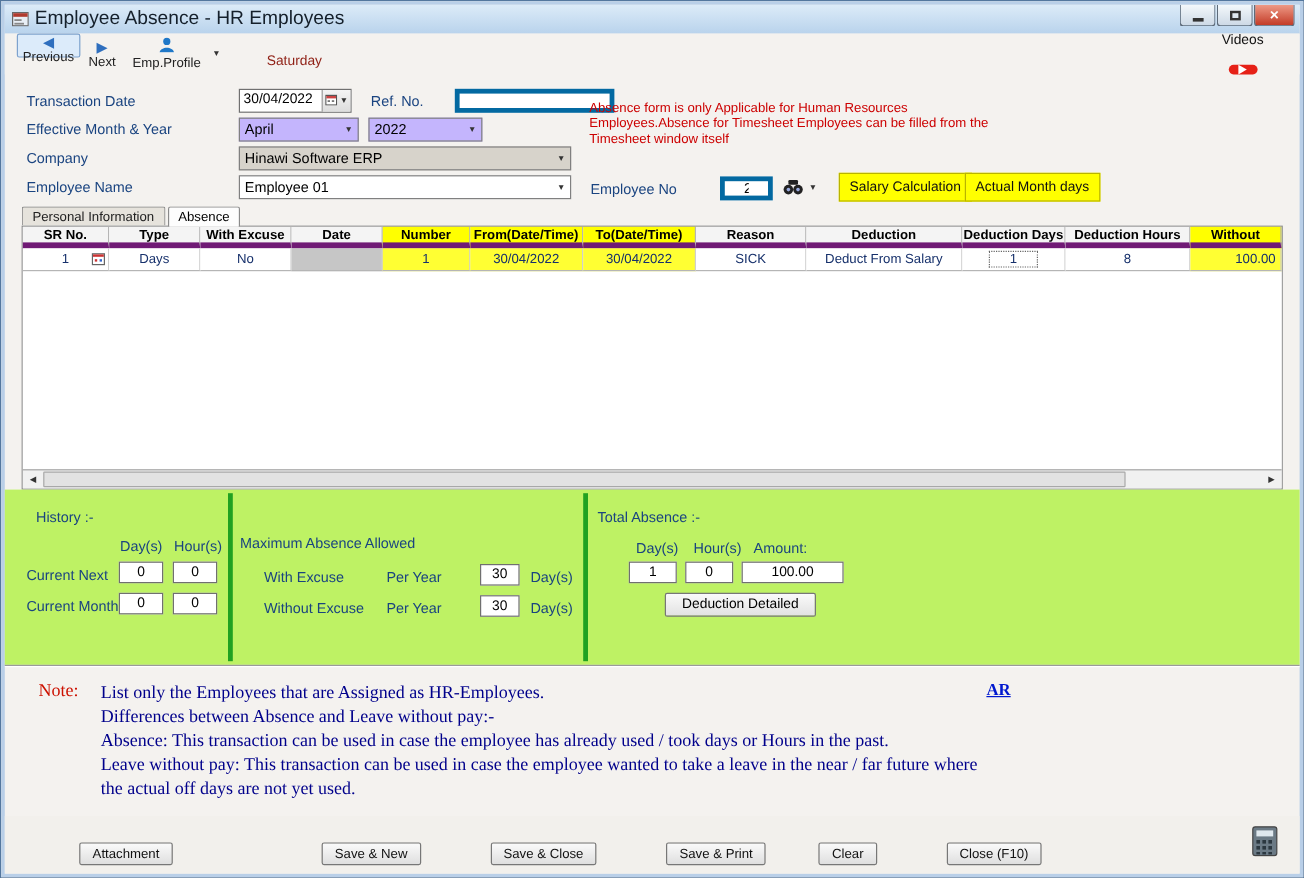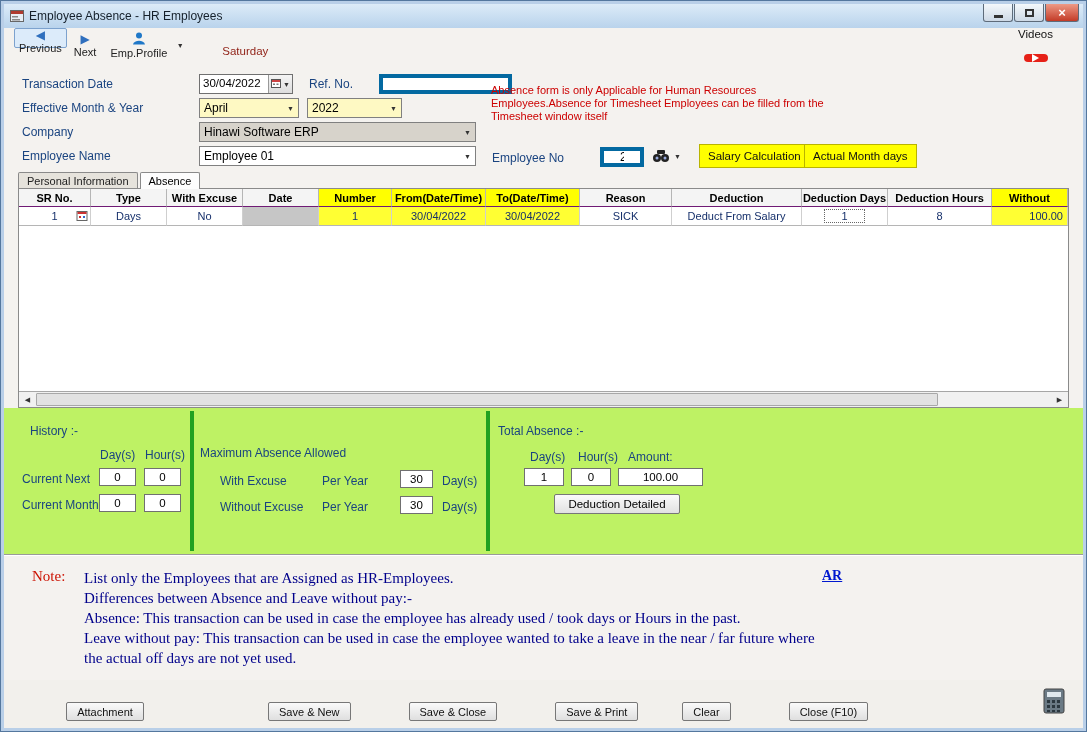--- a/index.html
+++ b/index.html
@@ -4,21 +4,21 @@
 <style>
   * { box-sizing: border-box; margin: 0; padding: 0; }
   html,body { width:1087px; height:732px; }
   body { font-family:"Liberation Sans", sans-serif; font-size:12px; background:#888; }
   .window { width:1087px; height:732px; border:1px solid #54779e; background:#b9cfe8; }
   .frame { width:100%; height:100%; border:3px solid #b9cfe8; display:flex; flex-direction:column; background:#f4f2ef; }
 
   
   .titlebar { height:24px; background:linear-gradient(#dcebf8,#b9d3ec); display:flex; align-items:center; padding:0 4px; }
   .titlebar .app-ic { margin:0 5px 0 2px; display:flex; }
-  .titlebar .ttl { font-size:12px; color:#15202b; }
+  .titlebar .ttl { font-size:16px; color:#15202b; }
   .win-controls { margin-left:auto; display:flex; gap:1px; align-self:flex-start; }
   .win-btn { width:30px; height:18px; border:1px solid #5e6b7a; border-top:none; border-radius:0 0 3px 3px;
              background:linear-gradient(#f4f8fb,#cdd9e6); display:flex; align-items:center; justify-content:center; cursor:pointer; }
   .win-btn.close { width:34px; background:linear-gradient(#ee9a86,#c33b27); }
   .g-min { width:9px; height:3px; background:#333; margin-top:7px; }
   .g-max { width:9px; height:8px; border:2px solid #333; }
   .g-close { color:#fff; font-weight:bold; font-size:13px; line-height:13px; }
 
   
   .toolbar { height:34px; display:flex; align-items:stretch; padding-left:10px; background:#f4f2ef; }
@@ -39,21 +39,21 @@
   .f-row { position:absolute; left:18px; display:flex; align-items:center; }
   .r1{top:12px}.r2{top:36px}.r3{top:60px}.r4{top:84px}
   .f-label { width:177px; color:#1a4480; }
   .inp { border:4px solid #0369a1; height:20px; font:12px "Liberation Sans",sans-serif; padding:0 16px; background:#fff; }
   .combo { display:flex; border:1px solid #707070; background:#fff; height:20px; align-items:stretch; }
   .combo .ctext { width:68px; padding:2px 3px; font-size:11.5px; }
   .combo .cbtn { width:24px; background:linear-gradient(#f4f4f4,#ddd); border-left:1px solid #999; display:flex; align-items:center; justify-content:center; gap:2px; cursor:pointer; }
   .caret { font-size:7px; color:#333; }
   .sel { display:flex; justify-content:space-between; align-items:center; border:1px solid #808080; height:20px; padding:0 4px; cursor:pointer; }
   .sel .caret { margin-left:6px; }
-  .ysel { background:#fef9c3; }
+  .ysel { background:#c4b5fd; }
   .gsel { background:#d7d3cb; }
   .wsel { background:#fff; }
   .ref-lbl { margin-left:16px; width:70px; color:#1a4480; }
   .warn { position:absolute; left:487px; top:22px; width:342px; color:#cc0000; font-size:11px; line-height:13px; }
   .empno-lbl { position:absolute; left:488px; top:89px; color:#1a4480; }
   .empno-inp { position:absolute; left:596px; top:85px; width:44px; text-align:center; }
   .binoc { position:absolute; left:648px; top:87px; cursor:pointer; background:none; border:none; }
   .empno-caret { position:absolute; left:670px; top:91px; cursor:pointer; }
   .ybtn { position:absolute; top:82px; height:24px; background:#ffff00; border:1px solid #b9b400; font-size:11.5px; color:#111;
           display:flex; align-items:center; padding:0 8px; cursor:pointer; }
@@ -65,21 +65,21 @@
   .tab.inactive { background:#e6e3dc; color:#222; }
   .tab.active { background:#fdfdfd; color:#000; position:relative; z-index:2; margin-bottom:-1px; padding-bottom:2px; }
 
   
   .tablewrap { height:220px; margin:0 14px; border:1px solid #8a8a8a; background:#fff; display:flex; flex-direction:column; }
   .trow { display:flex; }
   .hrow { height:18px; }
   .drow { height:19px; }
   .c0{width:72px}.c1{width:76px}.c2{width:76px}.c3{width:76px}.c4{width:73px}.c5{width:94px}
   .c6{width:94px}.c7{width:92px}.c8{width:130px}.c9{width:86px}.c10{width:104px}.c11{flex:1}
-  .hcell { background:#f4f4f4; border-right:1px solid #b5b5b5; border-bottom:1px solid #701a75; font-size:11px; font-weight:bold; color:#000;
+  .hcell { background:#f4f4f4; border-right:1px solid #b5b5b5; border-bottom:5px solid #701a75; font-size:11px; font-weight:bold; color:#000;
            display:flex; align-items:center; justify-content:center; }
   .hcell.yel { background:#ffff00; }
   .dcell { border-right:1px solid #cfcfcf; border-bottom:1px solid #b5b5b5; font-size:11px; color:#16306b;
            display:flex; align-items:center; justify-content:center; position:relative; background:#fff; }
   .dcell.yel { background:#ffff33; }
   .dcell.dis { background:#c6c6c6; }
   .dcell.right { justify-content:flex-end; padding-right:4px; }
   .rowsel-ic { position:absolute; right:2px; top:3px; }
   .focus-box { border:1px dotted #666; padding:0 16px; }
   .tbody-empty { flex:1; background:#fff; }

